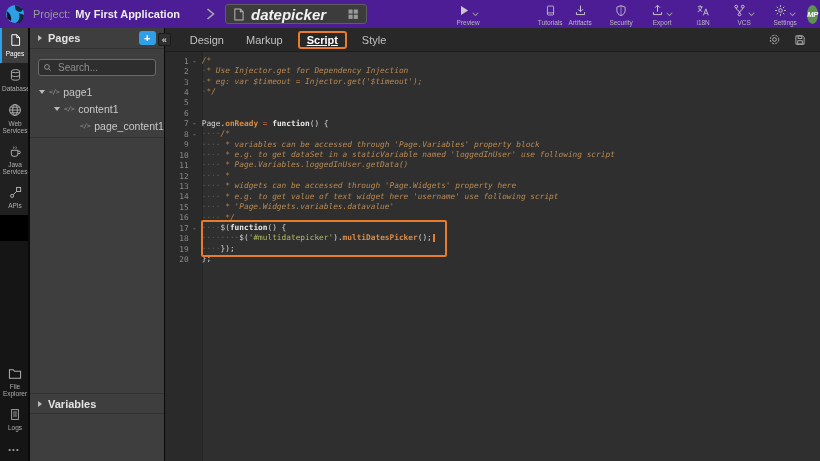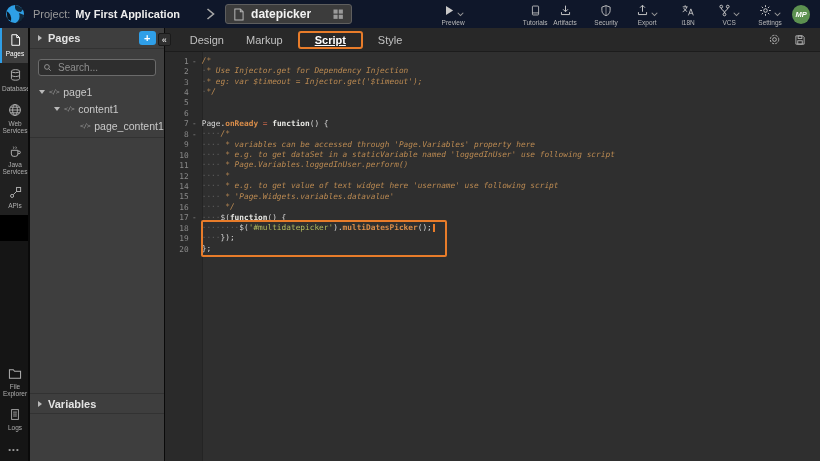--- a/index.html
+++ b/index.html
@@ -2,29 +2,29 @@
 <html style="--accent_orange: #e87c2a; --accent_blue: #2f9fe8; --avatar_green: #5c9150; --cm: #bb8a52; --str: #b2ba5f; --prop: #d98d4a; --op: #cf6a4c; --kw: #eaeae6; --code_text: #d6d6d6;"><head>
 <meta charset="utf-8">
 <style>
   html,body{margin:0;padding:0;background:#2f2f2f;width:820px;height:461px;overflow:hidden;
     font-family:"Liberation Sans",sans-serif;-webkit-font-smoothing:antialiased;}
   *{box-sizing:border-box;}
   .ic{display:inline-flex;align-items:center;justify-content:center;line-height:0;}
   .ic svg{display:block;}
 
   
-  #topbar{height:28px;background:#0f172a;display:flex;align-items:center;}
+  #topbar{height:28px;background:#4c1d95;display:flex;align-items:center;}
   #logo{width:20px;height:20px;margin:0 8px 0 5px;flex:0 0 auto;}
   #project{font-size:11px;white-space:nowrap;}
   #project .plabel{color:#9b9b9b;}
   #project .pname{color:#ededed;font-weight:bold;margin-left:2px;}
   #tb-chevron{margin-left:26px;color:#a8a8a8;}
   #page-tab{margin-left:10px;height:20px;background:#3c3c3c;border:1px solid #5e5e5e;border-radius:3px;
     display:flex;align-items:center;padding:0 7px;gap:7px;}
-  #page-tab .ptlabel{font-size:12px;font-weight:bold;color:#f2f2f2;white-space:nowrap;padding-right:14px;}
+  #page-tab .ptlabel{font-size:15px;font-weight:bold;color:#f2f2f2;white-space:nowrap;padding-right:14px;font-style:italic;}
   .tb-action{display:flex;flex-direction:column;align-items:center;gap:2px;color:#c9c9c9;cursor:pointer;min-width:30px;}
   .tb-icrow{display:flex;align-items:flex-end;gap:2px;height:14px;}
   .tb-albl{font-size:6.5px;color:#b9b9b9;white-space:nowrap;}
   #tb-left{display:flex;align-items:center;gap:52px;margin-left:86px;}
   #tb-right{display:flex;align-items:center;gap:11px;margin-left:auto;}
   #avatar{width:33px;height:19px;border-radius:50%;display:flex;align-items:center;justify-content:center;
     color:#fff;font-size:7.5px;font-weight:bold;margin:0 10px 0 7px;background:var(--avatar_green);font-style:italic;}
   .caret{color:#9a9a9a;}
 
   
@@ -62,21 +62,21 @@
   #panel-bottom{flex:0 0 47px;}
 
   
   #editor{flex:1;display:flex;flex-direction:column;background:#2f2f2f;border-left:1px solid #0a0a0a;min-width:0;}
   #tabbar{height:24px;background:#282828;border-bottom:1px solid #1c1c1c;display:flex;align-items:center;flex:0 0 auto;}
   #collapse-btn{width:13px;height:13px;margin-left:-7px;background:#2f2f2f;border:1px solid #1a1a1a;border-radius:2px;
     color:#cfcfcf;font-size:9px;font-weight:bold;display:flex;align-items:center;justify-content:center;cursor:pointer;z-index:3;}
   #tabs{display:flex;align-items:center;margin-left:8px;}
   .tab{padding:0 11px;font-size:11px;color:#c2c2c2;cursor:pointer;white-space:nowrap;}
   .tab.active{color:#ffffff;font-weight:bold;}
-  .tab.highlighted{border:2px solid var(--accent_orange);border-radius:3px;padding:1px 15px;margin:0 4px;text-decoration:underline;}
+  .tab.highlighted{border:2px solid var(--accent_orange);border-radius:3px;padding:1px 7px;margin:0 4px;text-decoration:underline;}
   #tabbar-right{margin-left:auto;display:flex;align-items:center;gap:13px;margin-right:14px;color:#b5b5b5;}
   #tabbar-right .ic{cursor:pointer;}
 
   #codearea{flex:1;position:relative;padding-top:4px;overflow:hidden;cursor:text;}
   #gutterbg{position:absolute;left:0;top:0;bottom:0;width:38px;background:#2a2a2a;border-right:1px solid #242424;z-index:0;}
   .cl{display:flex;align-items:center;height:10.45px;position:relative;z-index:1;}
   .ln{flex:0 0 24px;text-align:right;font:7.8px "DejaVu Sans Mono",monospace;color:#8a8a8a;}
   .fold{flex:0 0 11px;text-align:center;font:7.8px "DejaVu Sans Mono",monospace;color:#8a8a8a;cursor:pointer;}
   .lc{white-space:pre;font:7.8px/10.45px "DejaVu Sans Mono",monospace;margin-left:2px;color:var(--code_text);}
   .cm{color:var(--cm);font-style:italic;}
@@ -427,36 +427,41 @@
             <span class="lc"><span class="w">Page.</span><span class="prop">onReady</span><span class="w"> </span><span class="op">=</span><span class="w"> </span><span class="kw">function</span><span class="w">() {</span></span>
           </div>
           <div class="cl">
             <span class="ln">8</span>
             <span class="fold">-</span>
             <span class="lc"><span class="ws">····</span><span class="cm">/*</span></span>
           </div>
           <div class="cl">
             <span class="ln">9</span>
             <span class="fold"></span>
-            <span class="lc"><span class="ws">····</span><span class="cm"> * variables can be accessed through 'Page.Variables' property here</span></span>
+            <span class="lc"><span class="ws">····</span><span class="cm"> * variables can be accessed through 'Page.Variables' property block</span></span>
           </div>
           <div class="cl">
             <span class="ln">10</span>
             <span class="fold"></span>
             <span class="lc"><span class="ws">····</span><span class="cm"> * e.g. to get dataSet in a staticVariable named 'loggedInUser' use following script</span></span>
           </div>
           <div class="cl">
             <span class="ln">11</span>
             <span class="fold"></span>
-            <span class="lc"><span class="ws">····</span><span class="cm"> * Page.Variables.loggedInUser.perform()</span></span>
+            <span class="lc"><span class="ws">····</span><span class="cm"> * Page.Variables.loggedInUser.getData()</span></span>
           </div>
           <div class="cl">
             <span class="ln">12</span>
             <span class="fold"></span>
             <span class="lc"><span class="ws">····</span><span class="cm"> *</span></span>
+          </div>
+          <div class="cl">
+            <span class="ln">13</span>
+            <span class="fold"></span>
+            <span class="lc"><span class="ws">····</span><span class="cm"> * widgets can be accessed through 'Page.Widgets' property here</span></span>
           </div>
           <div class="cl">
             <span class="ln">14</span>
             <span class="fold"></span>
             <span class="lc"><span class="ws">····</span><span class="cm"> * e.g. to get value of text widget here 'username' use following script</span></span>
           </div>
           <div class="cl">
             <span class="ln">15</span>
             <span class="fold"></span>
             <span class="lc"><span class="ws">····</span><span class="cm"> * 'Page.Widgets.variables.datavalue'</span></span>

